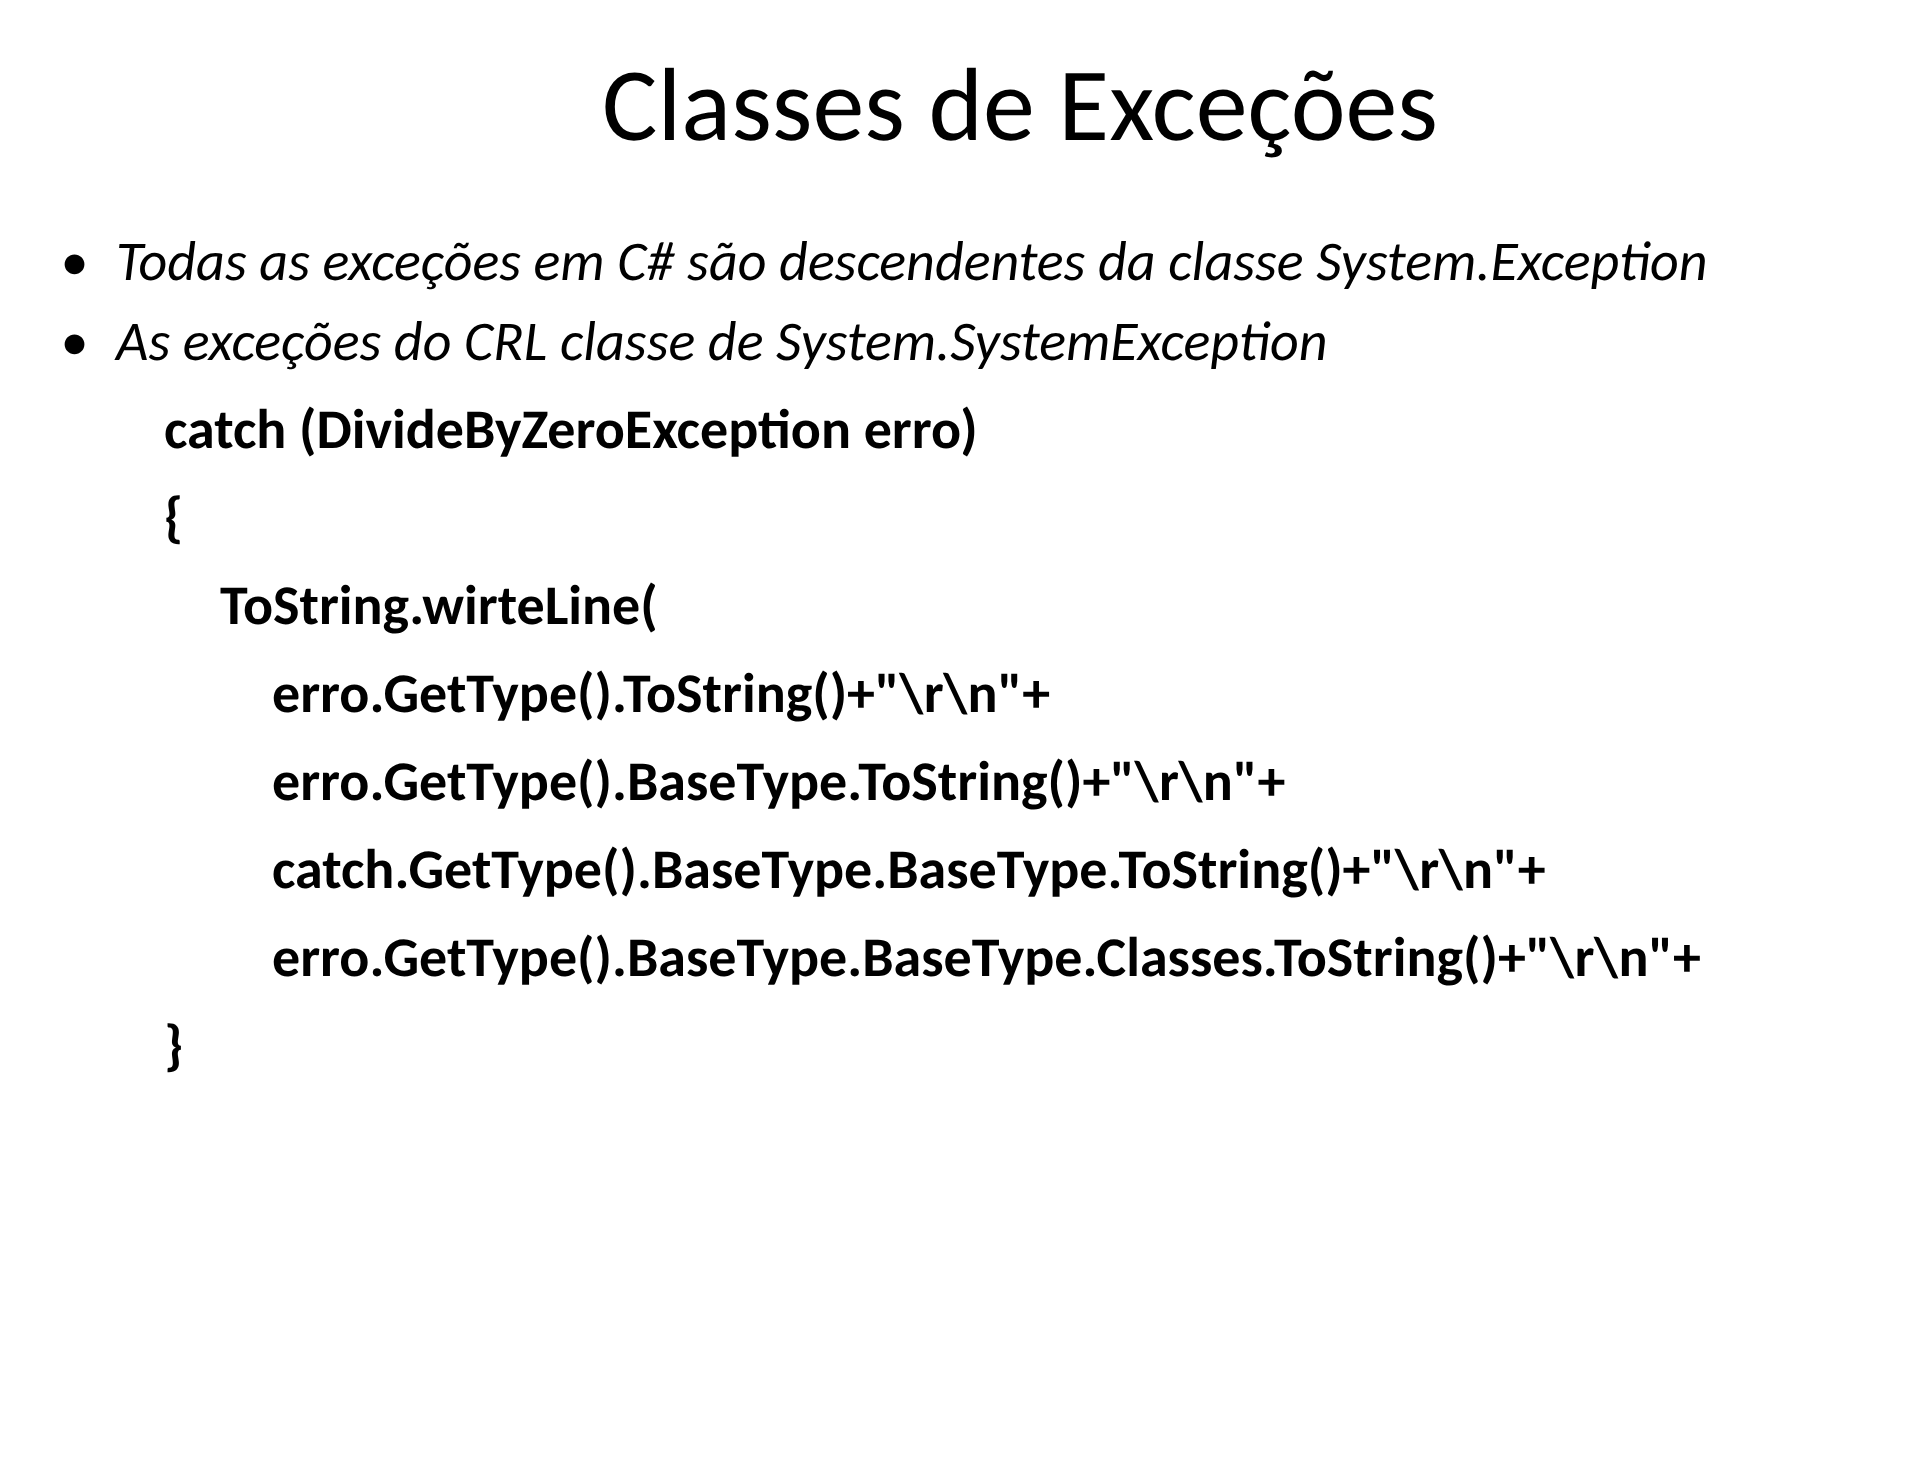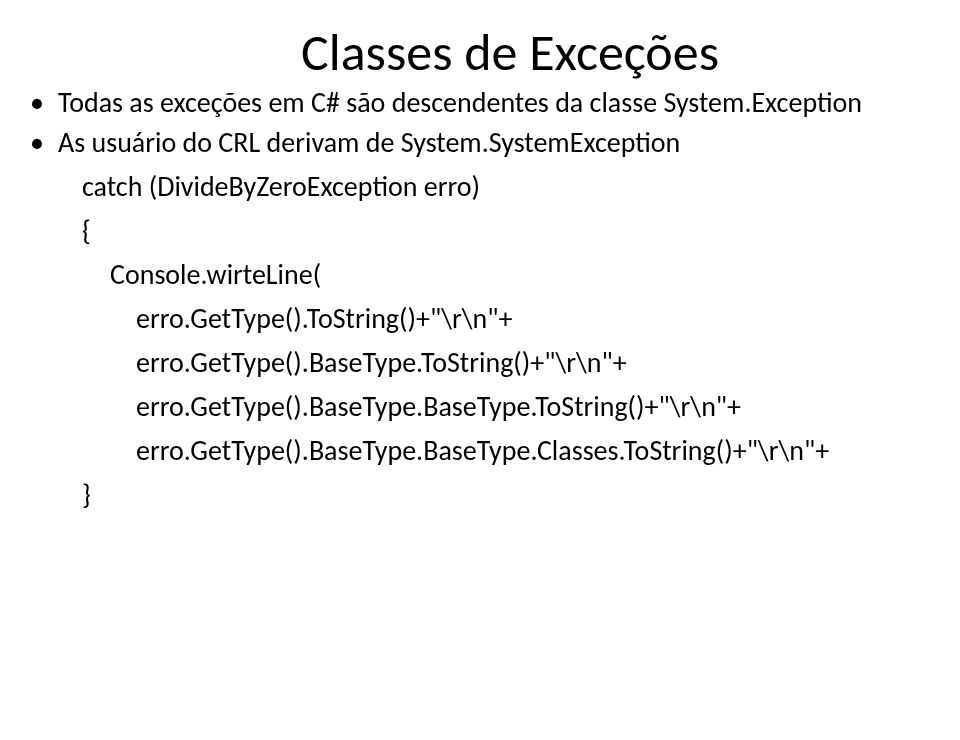--- a/index.html
+++ b/index.html
@@ -13,71 +13,74 @@
       background: #ffffff;
       font-family: Calibri, Arial, sans-serif;
       color: #000000;
       padding: 20px 40px 20px 20px;
       overflow: hidden;
     }
     .title {
       text-align: center;
       font-size: 52px;
       font-weight: 400;
+      margin-bottom: 28px;
       margin-left: 80px;
     }
     .bullet-list {
       list-style: none;
       padding-left: 0;
     }
     .bullet-item {
       position: relative;
       padding-left: 38px;
       font-size: 28px;
       line-height: 1.35;
       margin-bottom: 2px;
+      font-style: italic;
     }
     .bullet-item::before {
       content: "•";
       position: absolute;
       left: 10px;
       top: 0;
       font-size: 28px;
     }
     .code-block {
       padding-left: 62px;
       font-size: 28px;
       line-height: 1.5;
       margin-top: 4px;
     }
     .code-line {
       margin-bottom: 2px;
+      font-weight: bold;
     }
     .indent-1 {
       padding-left: 0;
     }
     .indent-2 {
       padding-left: 28px;
     }
     .indent-3 {
       padding-left: 54px;
     }
   </style>
 </head>
 <body>
 
 <h1 class="title">Classes de Exceções</h1>
 
 <ul class="bullet-list">
   <li class="bullet-item">Todas as exceções em C# são descendentes da classe System.Exception</li>
-  <li class="bullet-item">As usuário do CRL derivam de System.SystemException</li>
+  <li class="bullet-item">As exceções do CRL classe de System.SystemException</li>
 </ul>
 
 <div class="code-block">
   <div class="code-line indent-1">catch (DivideByZeroException erro)</div>
   <div class="code-line indent-1">{</div>
-  <div class="code-line indent-2">Console.wirteLine(</div>
+  <div class="code-line indent-2">ToString.wirteLine(</div>
   <div class="code-line indent-3">erro.GetType().ToString()+"\r\n"+</div>
   <div class="code-line indent-3">erro.GetType().BaseType.ToString()+"\r\n"+</div>
-  <div class="code-line indent-3">erro.GetType().BaseType.BaseType.ToString()+"\r\n"+</div>
+  <div class="code-line indent-3">catch.GetType().BaseType.BaseType.ToString()+"\r\n"+</div>
   <div class="code-line indent-3">erro.GetType().BaseType.BaseType.Classes.ToString()+"\r\n"+</div>
   <div class="code-line indent-1">}</div>
 </div>
 
 </body></html>

